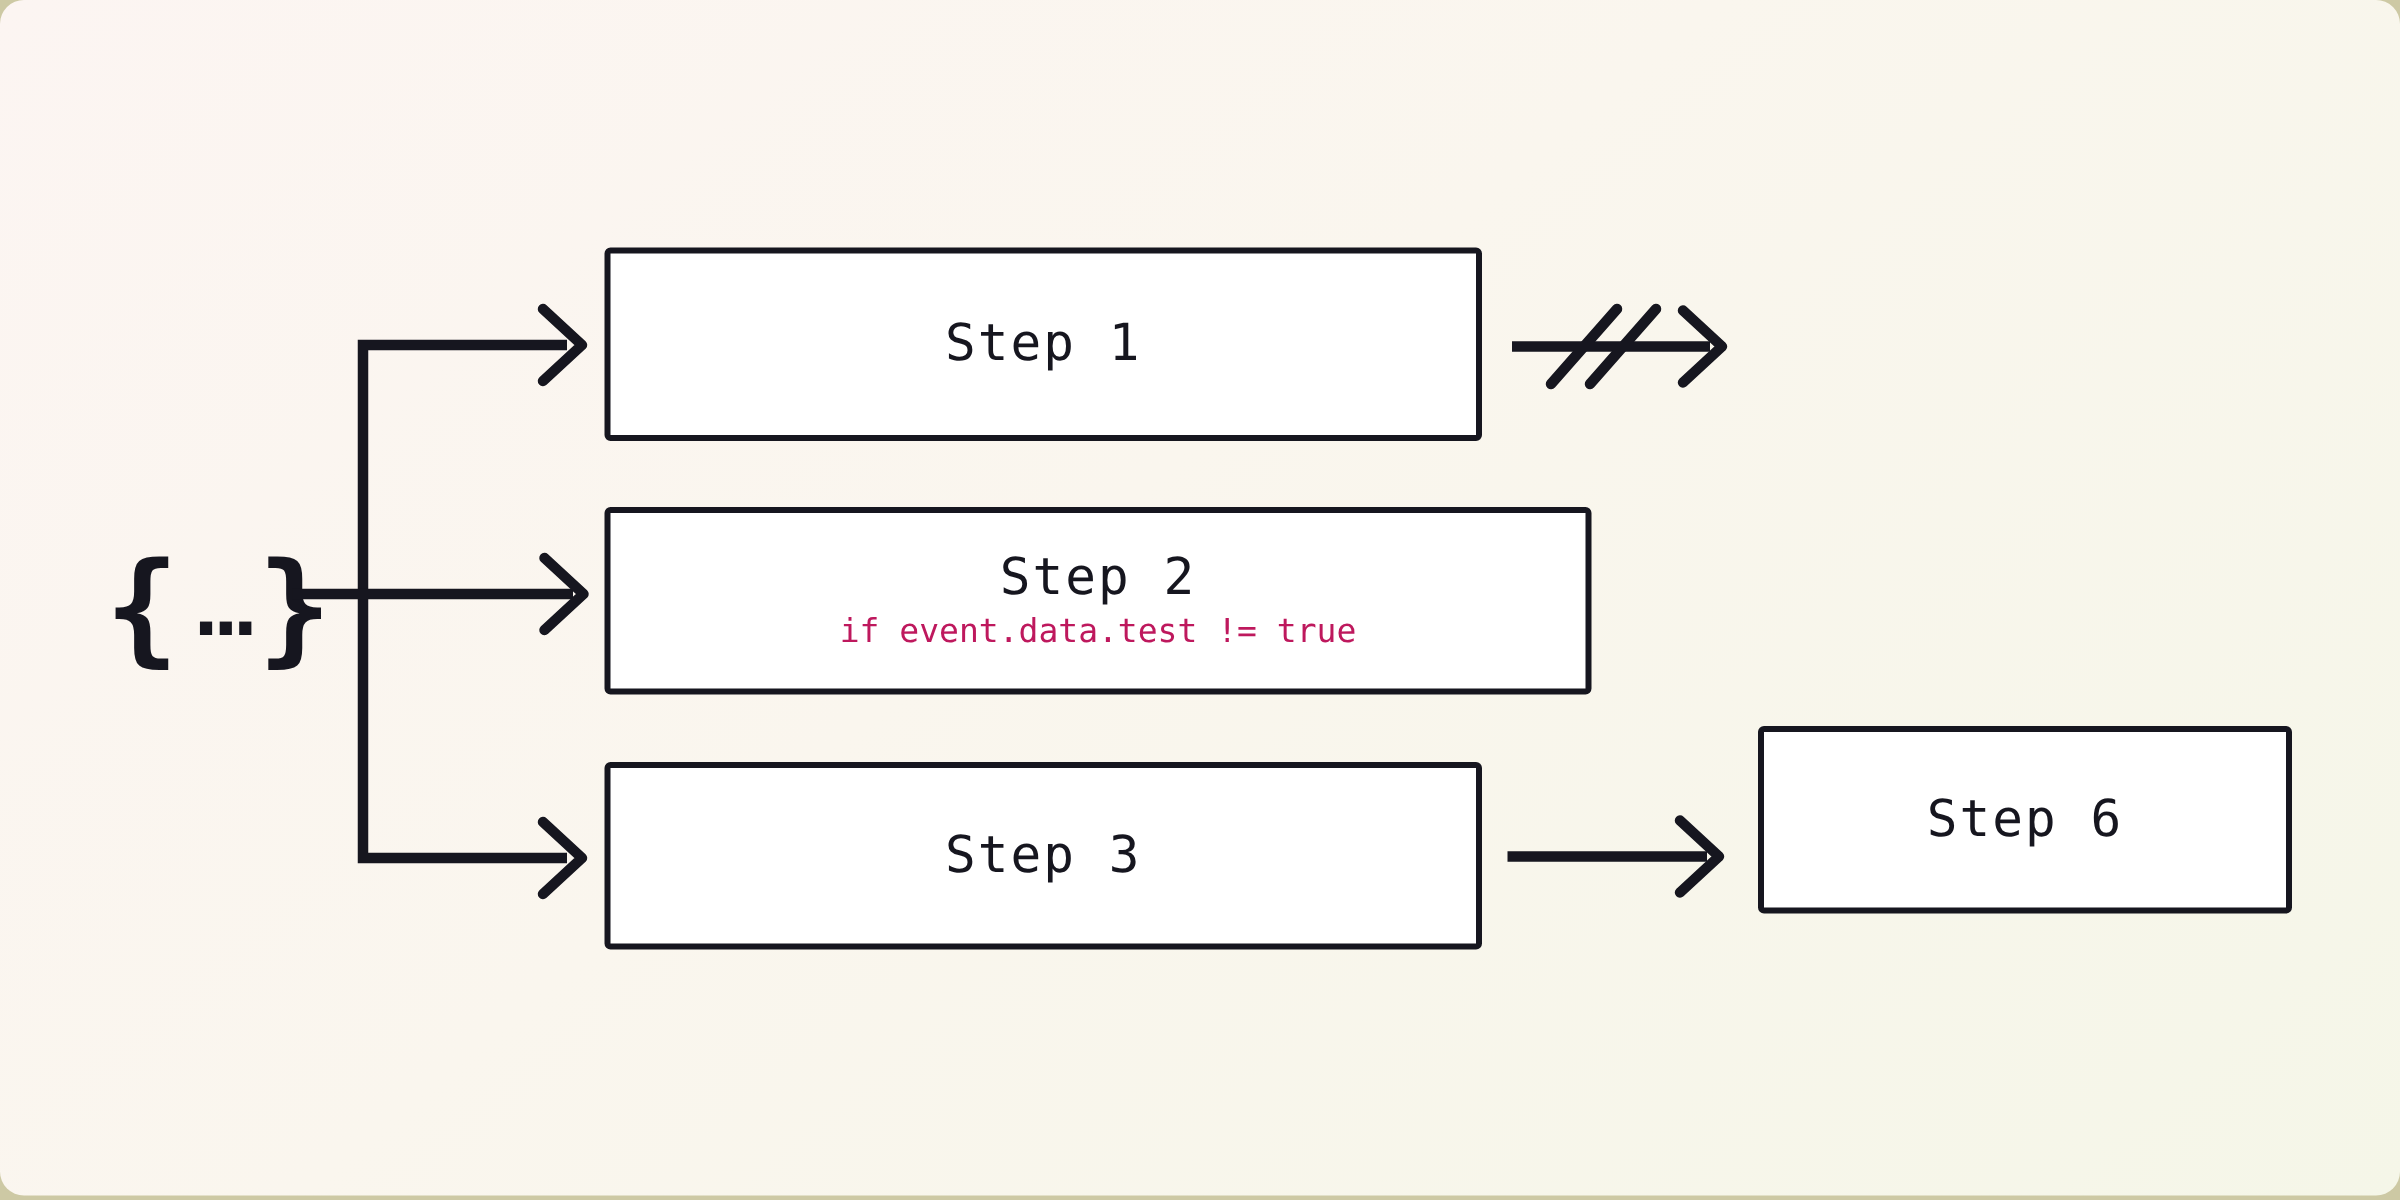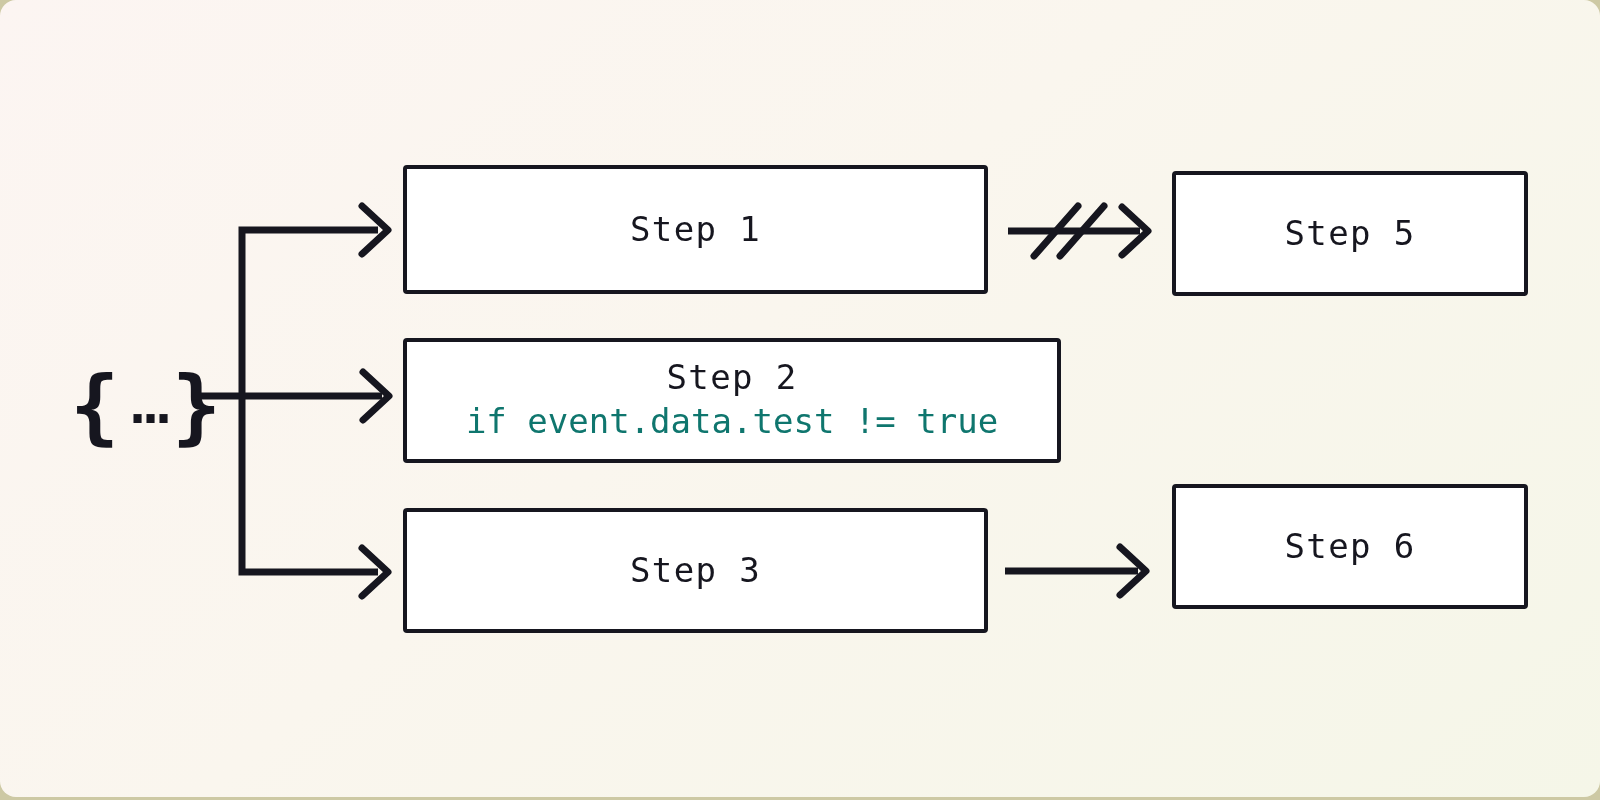--- a/index.html
+++ b/index.html
@@ -24,21 +24,21 @@
     border: 4px solid #16161f;
     border-radius: 4px;
     display: flex; flex-direction: column;
     align-items: center; justify-content: center;
   }
   .node .title {
     font-weight: normal; font-size: 34px; letter-spacing: 0.04em;
     color: #16161f; line-height: 1.15;
   }
   .node .cond {
-    font-size: 34px; color: #0f766e; line-height: 1.25; margin-top: 3px;
+    font-size: 22px; color: #be185d; line-height: 1.25; margin-top: 3px;
     font-weight: normal;
   }
   #node-step1 { left: 403px; top: 165px; width: 585px; height: 129px; }
   #node-step2 { left: 403px; top: 338px; width: 658px; height: 125px; }
   #node-step3 { left: 403px; top: 508px; width: 585px; height: 125px; }
   #node-step5 { left: 1172px; top: 171px; width: 356px; height: 125px; }
   #node-step6 { left: 1172px; top: 484px; width: 356px; height: 125px; }
   .json-glyph {
     position: absolute; left: 70px; top: 349px; height: 96px;
     display: flex; align-items: flex-end;
@@ -86,21 +86,18 @@
 
   <div class="node" id="node-step2">
     <div class="title">Step 2</div>
     <div class="cond">if event.data.test != true</div>
   </div>
 
   <div class="node" id="node-step3">
     <div class="title">Step 3</div>
   </div>
 
-  <div class="node" id="node-step5">
-    <div class="title">Step 5</div>
-  </div>
 
   <div class="node" id="node-step6">
     <div class="title">Step 6</div>
   </div>
 
 </div>
 
 </body></html>

